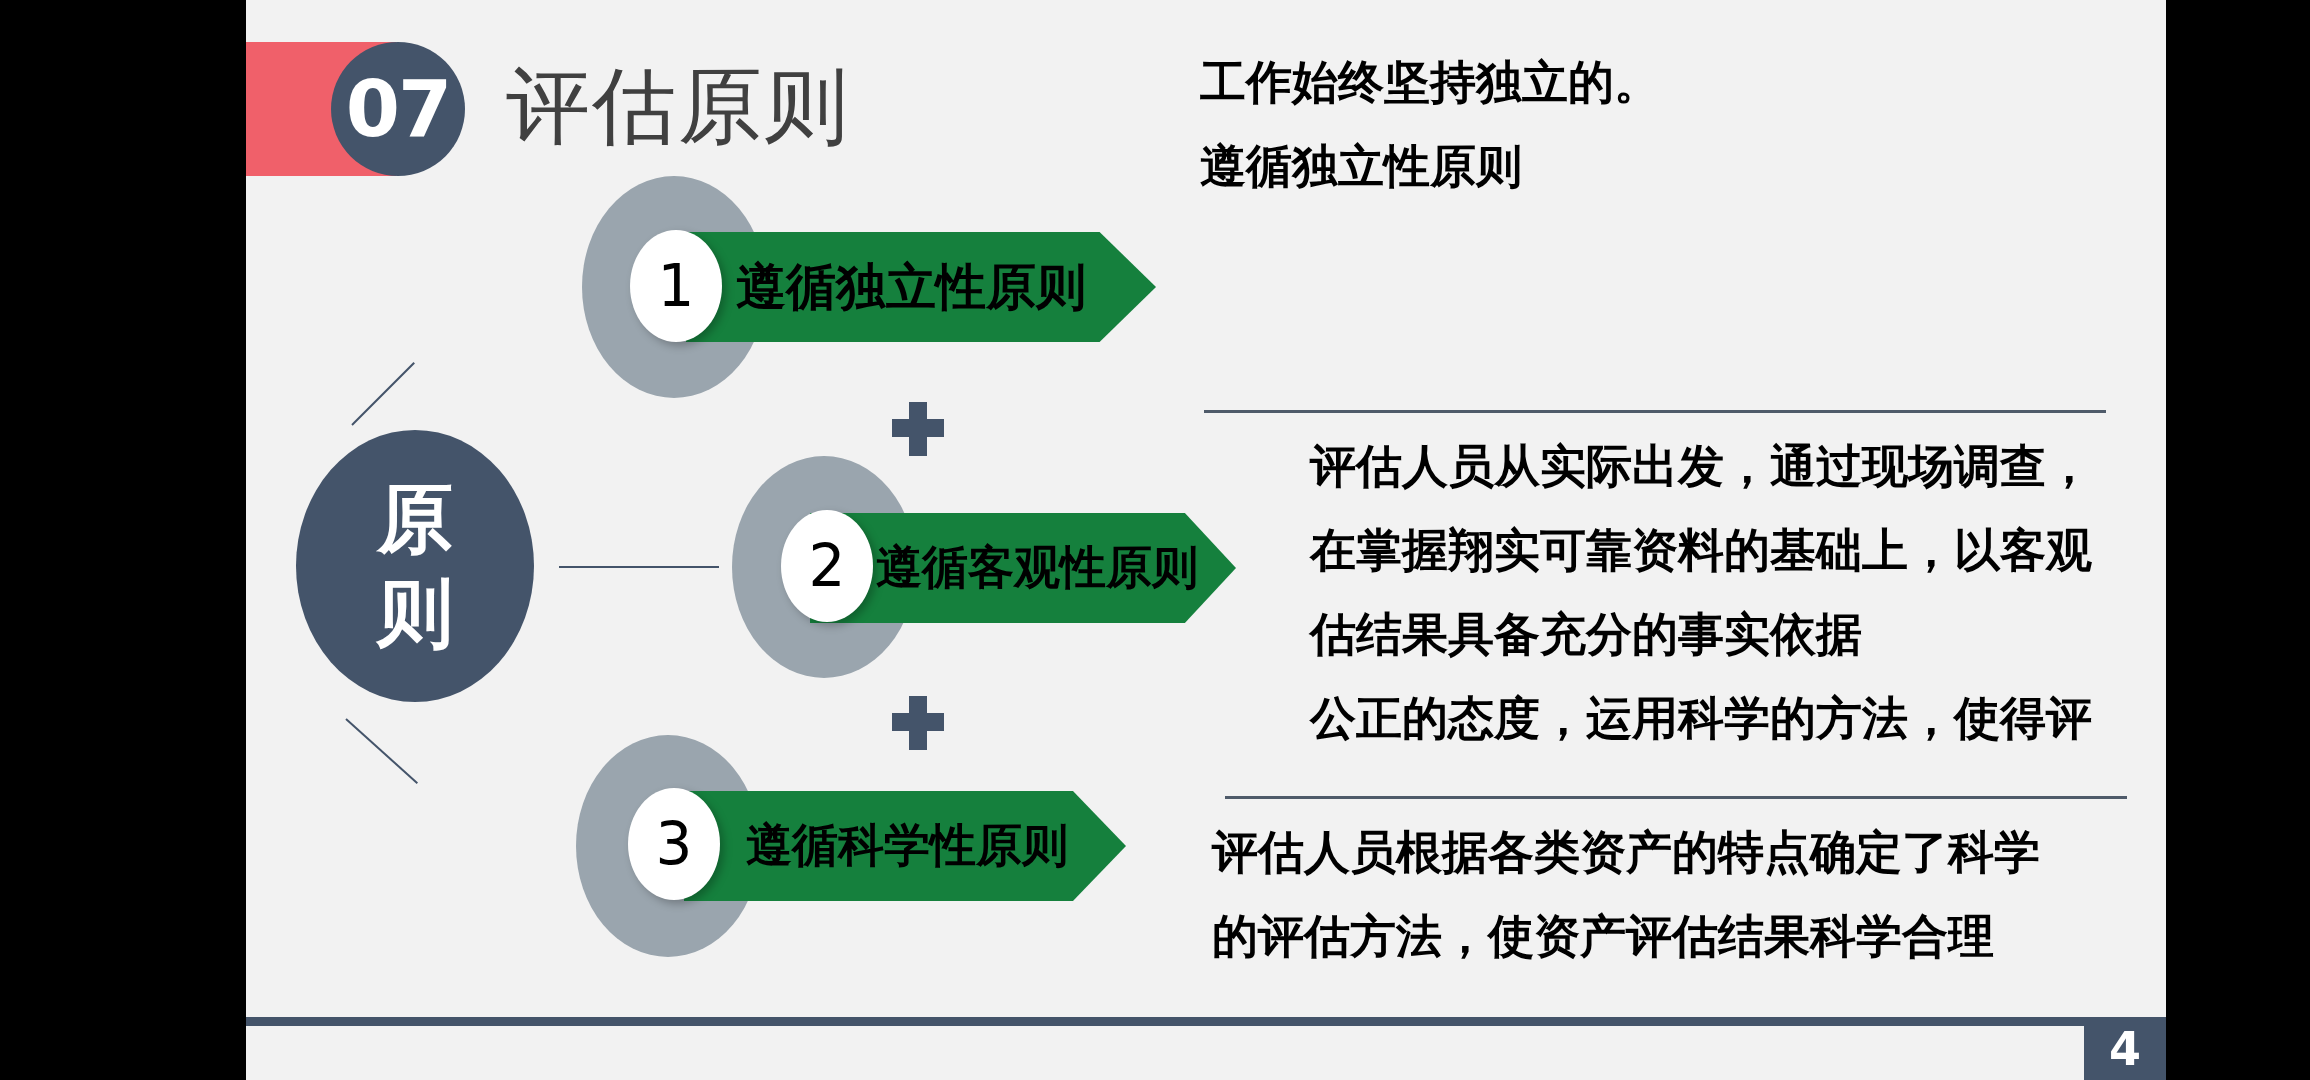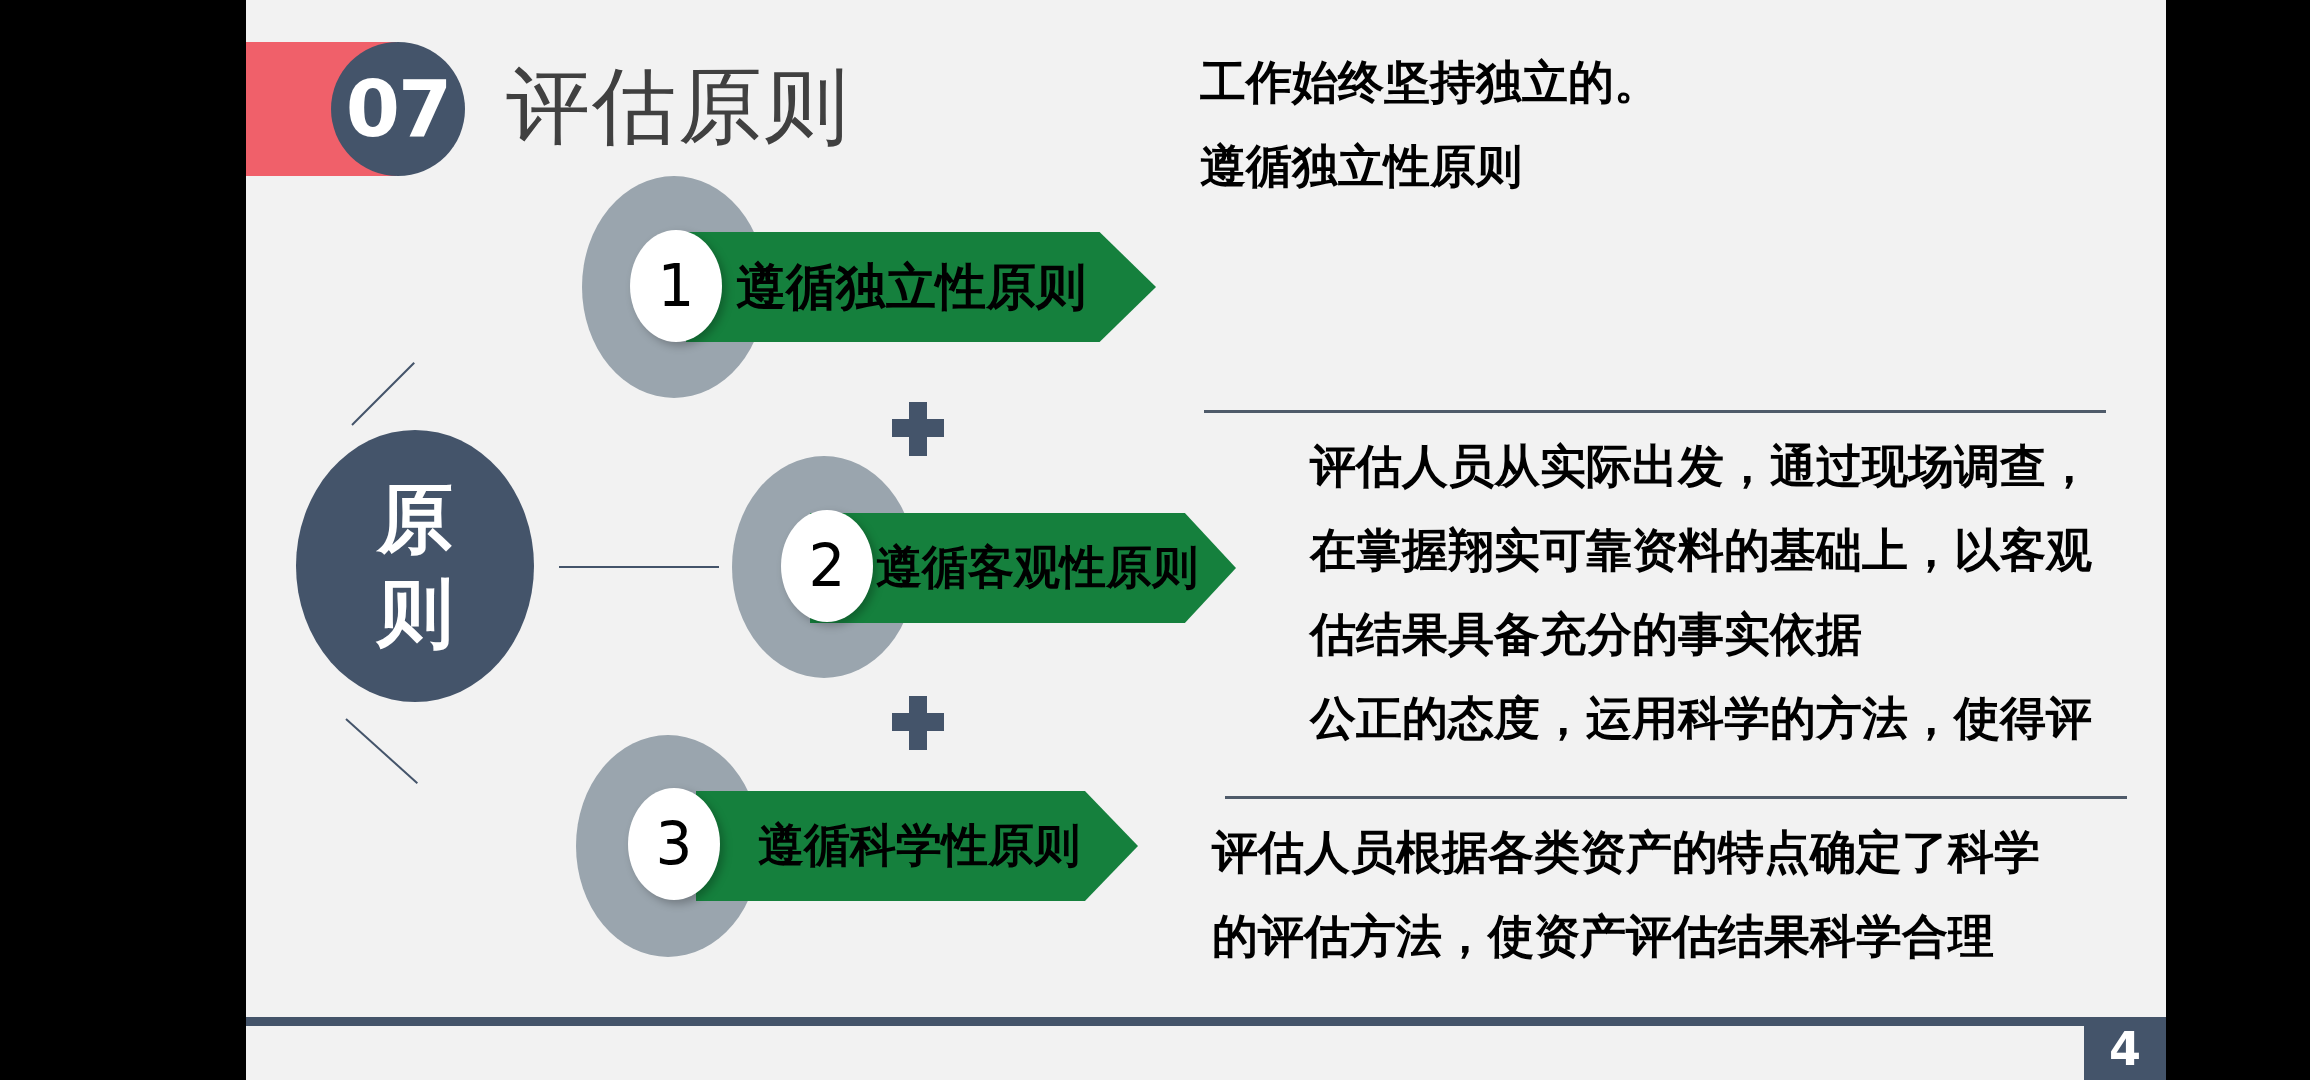--- a/index.html
+++ b/index.html
@@ -61,21 +61,21 @@
 
   <div class="abs ring" style="left:486px;top:456px;"></div>
   <div class="abs arrow" style="left:564px;top:513px;width:360px;padding-left:66px;font-size:46px;text-align:center;">
     <span>遵循客观性原则</span>
   </div>
   <div class="abs num" style="left:535px;top:510px;">2</div>
 
   <div class="abs plus" style="left:646px;top:696px;"></div>
 
   <div class="abs ring" style="left:330px;top:735px;"></div>
-  <div class="abs arrow" style="left:450px;top:791px;width:380px;padding-left:62px;font-size:46px;">
+  <div class="abs arrow" style="left:438px;top:791px;width:380px;padding-left:62px;font-size:46px;">
     <span>遵循科学性原则</span>
   </div>
   <div class="abs num" style="left:382px;top:788px;">3</div>
 
   <div class="abs desc" style="left:954px;top:40px;">
     <div>工作始终坚持独立的。</div>
     <div>遵循独立性原则</div>
   </div>
   <div class="abs sep" style="left:958px;top:410px;width:902px;"></div>
 

